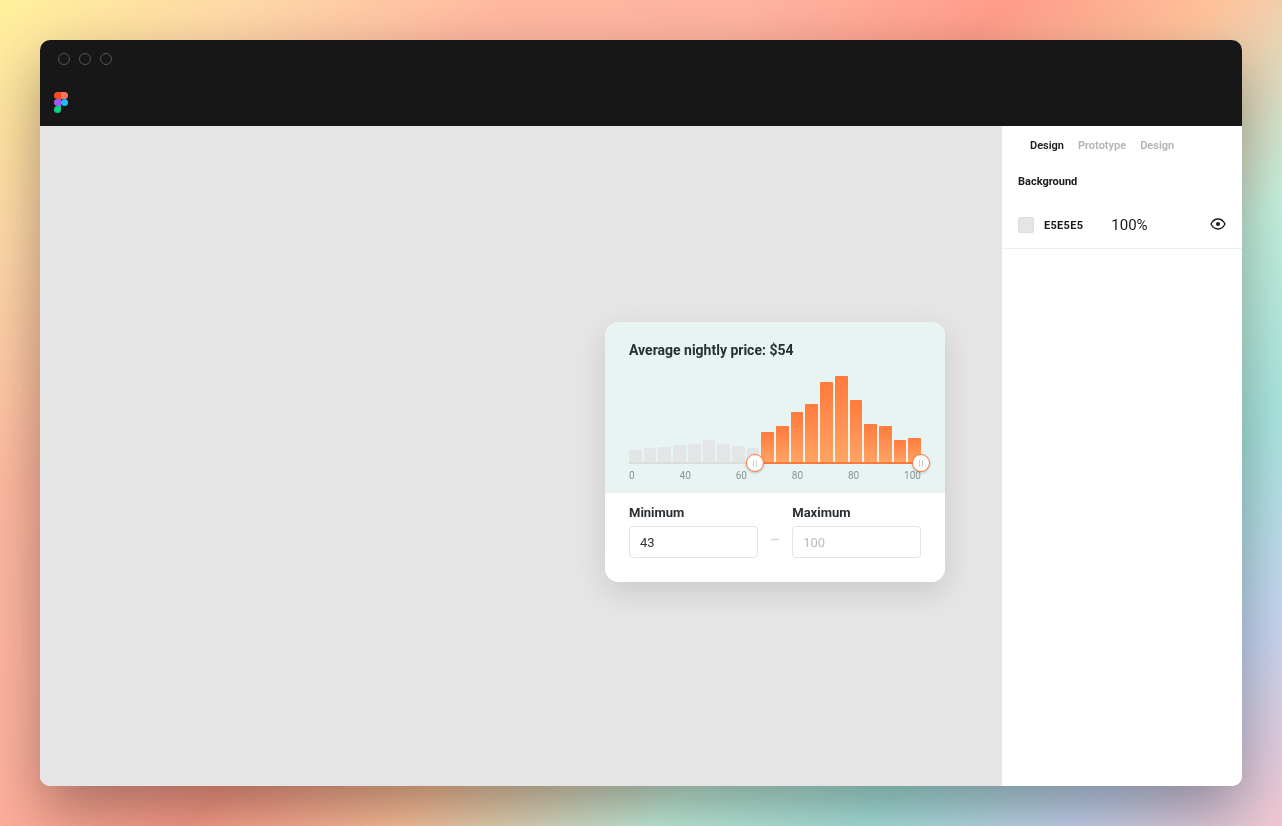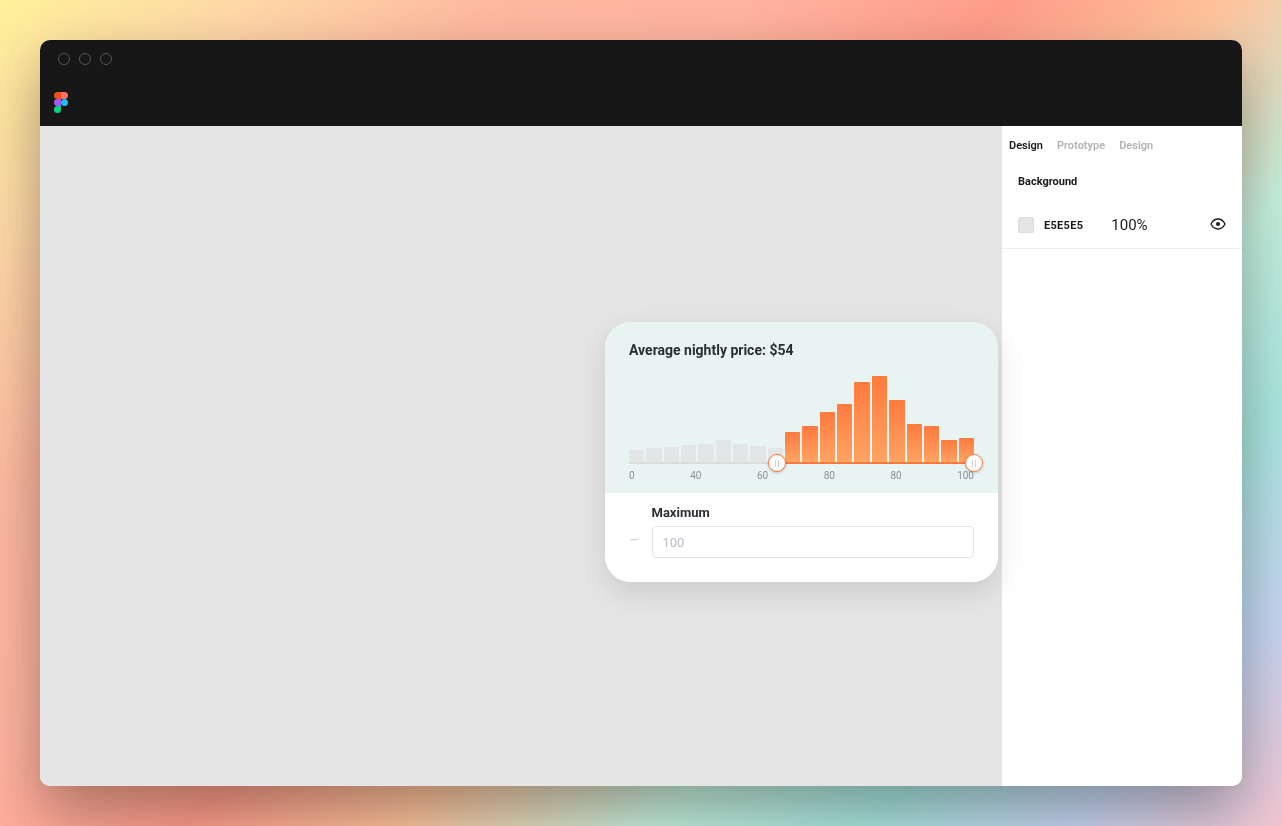--- a/index.html
+++ b/index.html
@@ -34,36 +34,36 @@
   .fl-r1l { left:0; top:0;  background:#f24e1e; border-radius:4px 0 0 4px; }
   .fl-r1r { left:7px; top:0; background:#ff7262; border-radius:0 4px 4px 0; }
   .fl-r2l { left:0; top:7px; background:#a259ff; border-radius:4px 0 0 4px; }
   .fl-r2r { left:7px; top:7px; background:#1abcfe; border-radius:50%; }
   .fl-r3  { left:0; top:14px; background:#0acf83; border-radius:4px 0 4px 4px; height:7px; }
 
   .body { flex:1; display:flex; min-height:0; }
   .canvas { flex:1; background:#e5e5e5; position:relative; }
   .inspector { width:241px; background:#fff; border-left:1px solid #e5e5e5; display:flex; flex-direction:column; font-size:11px; }
 
-  .insp-tabs { display:flex; gap:14px; padding:13px 7px; color:#b3b3b3; font-weight:600;text-align:right; }
+  .insp-tabs { display:flex; gap:14px; padding:13px 28px; color:#b3b3b3; font-weight:600;text-align:right; }
   .insp-tabs .active { color:#1a1a1a; }
   .insp-section { padding:10px 16px 14px; border-bottom:1px solid #eee; }
   .insp-sec-title { font-weight:700; color:#1a1a1a; font-size:11px; margin-bottom:28px; }
   .bg-row { display:flex; align-items:center; gap:10px; }
   .swatch { width:16px; height:16px; background:#e5e5e5; border:1px solid #ddd; border-radius:2px; }
   .bg-hex { color:#1a1a1a; font-size:11px; letter-spacing:.3px;font-weight:bold; }
   .bg-op  { color:#1a1a1a; font-size:15px; margin-left:18px; }
   .eye-icon { margin-left:auto; }
   .insp-export { display:flex; align-items:center; justify-content:space-between; padding:14px 16px; color:#b3b3b3; font-weight:500; border-bottom:1px solid #eee; }
   .plus { font-size:16px; color:#b3b3b3; line-height:1; }
 
   
   .card {
     position:absolute; left:565px; top:196px;
-    width:393px; border-radius:26px; background:#fff;
+    width:340px; border-radius:14px; background:#fff;
     box-shadow: 0 10px 30px rgba(0,0,0,0.12);
     overflow:hidden;
   }
   .card-top { background:#e7f4f1; padding:20px 24px 0 24px; }
   .card-title { font-size:14px; font-weight:700; color:#2a2f33; margin-bottom:18px; }
   .histo-wrap { position:relative; }
   .histo { display:flex; align-items:flex-end; gap:2px; height:86px; }
   .bar { flex:1; background:#e3e6e6; border-radius:1px 1px 0 0; }
   .bar.sel { background:linear-gradient(180deg,#ff7a3d 0%, #ffa463 100%); }
   .track { position:relative; height:2px; background:#d9dedd; margin-top:0; }
@@ -141,20 +141,24 @@
                 <span>40</span>
                 <span>60</span>
                 <span>80</span>
                 <span>80</span>
                 <span>100</span>
               </div>
           </div>
         </div>
 
         <div class="card-bottom">
+          <div class="field">
+            <div class="field-label">Minimum</div>
+            <input type="text" value="43" style="">
+          </div>
           <div class="dash">–</div>
           <div class="field">
             <div class="field-label">Maximum</div>
             <input type="text" placeholder="100" style="">
           </div>
         </div>
       </div>
 
     </div>
 

